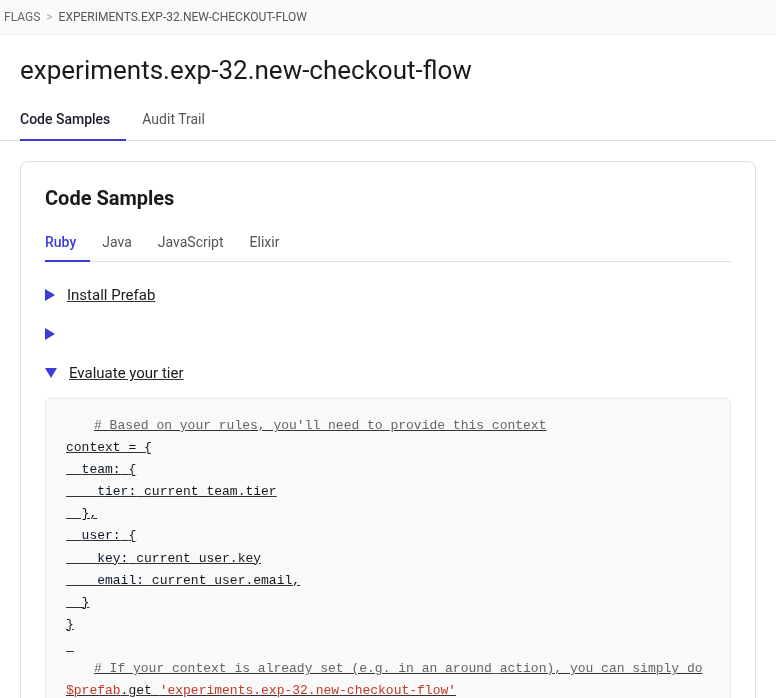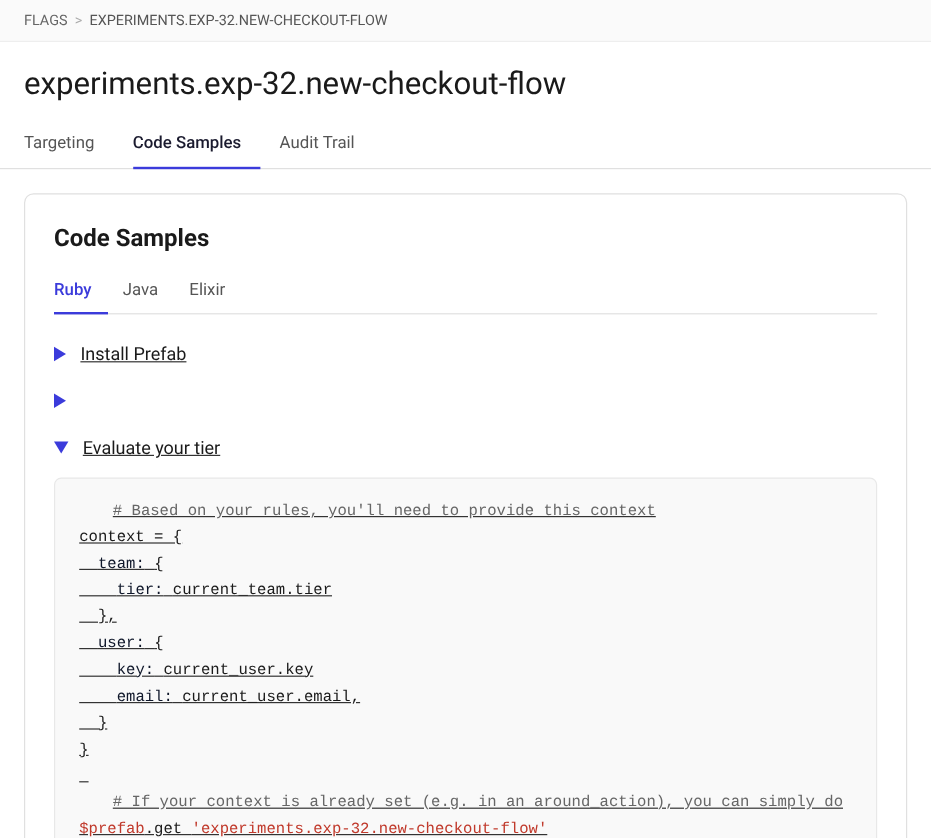--- a/index.html
+++ b/index.html
@@ -10,21 +10,21 @@
       font-size: 14px;
     }
     .page-wrapper {
       background: #fff;
       min-height: 698px;
       width: 776px;
     }
     .breadcrumb {
       display: flex;
       align-items: center;
-      padding: 10px 20px;
+      padding: 10px 4px;
       font-size: 12px;
       color: #666;
       border-bottom: 1px solid #eee;
       background: #fafafa;
     }
     .breadcrumb-separator {
       margin: 0 6px;
       color: #aaa;
     }
     .breadcrumb-current {
@@ -150,33 +150,33 @@
 
   <div class="breadcrumb">
     <span style="cursor:pointer;">FLAGS</span>
     <span class="breadcrumb-separator">&gt;</span>
     <span class="breadcrumb-current">EXPERIMENTS.EXP-32.NEW-CHECKOUT-FLOW</span>
   </div>
 
   <h1 class="page-title">experiments.exp-32.new-checkout-flow</h1>
 
   <div class="nav-tabs">
-    <div class="nav-tab">Targeting</div>
     <div class="nav-tab active">Code Samples</div>
     <div class="nav-tab">Audit Trail</div>
   </div>
 
   <div class="content-area">
     <div class="card">
 
       <div class="card-title">Code Samples</div>
 
       <div class="lang-tabs">
         <div class="lang-tab active">Ruby</div>
         <div class="lang-tab">Java</div>
+        <div class="lang-tab">JavaScript</div>
         <div class="lang-tab">Elixir</div>
       </div>
 
       <div class="accordion-item">
         <div class="accordion-header">
           <div class="accordion-arrow right"></div>
           <span class="accordion-label">Install Prefab</span>
         </div>
       </div>
 

